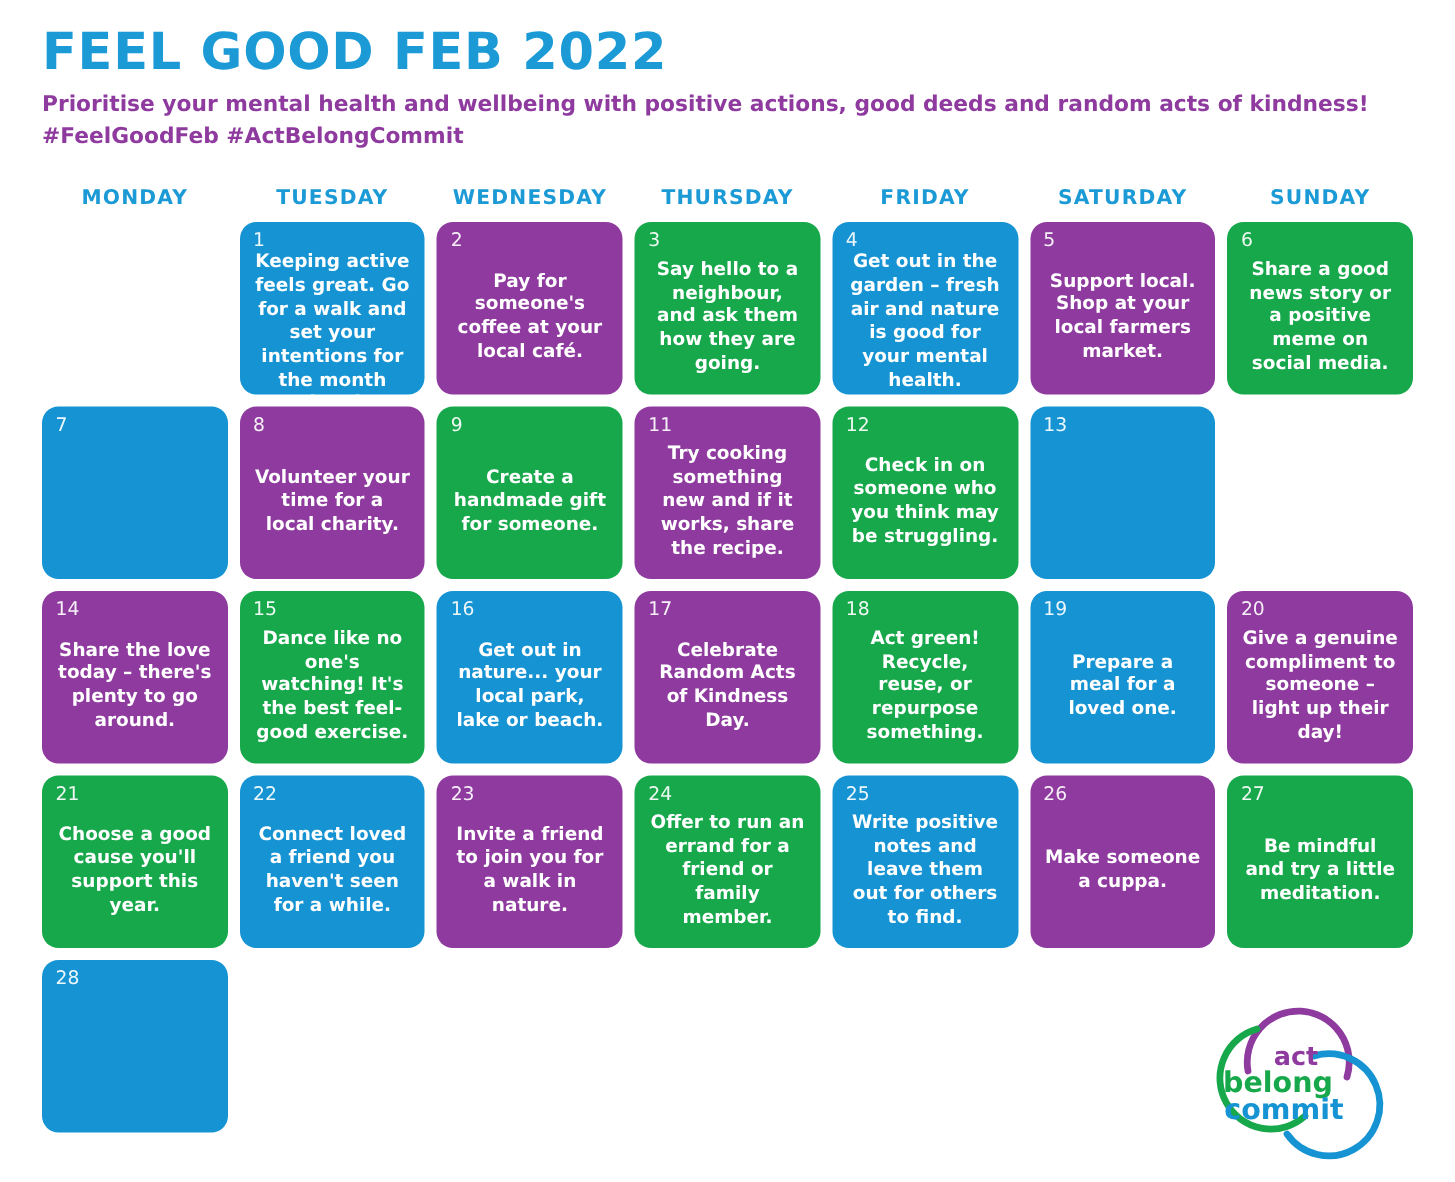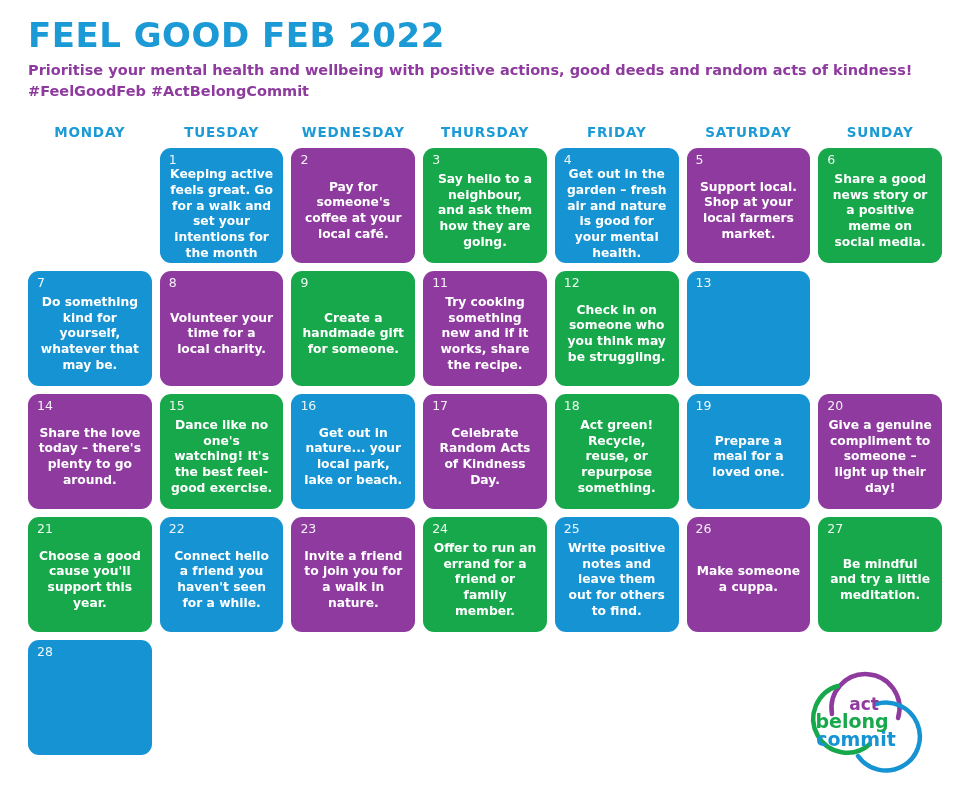--- a/index.html
+++ b/index.html
@@ -165,21 +165,20 @@
           <div class="day-text">Support local. Shop at your local farmers market.</div>
         </div>
         <div class="day-cell green">
           <div class="day-number">6</div>
           <div class="day-text">Share a good news story or a positive meme on social media.</div>
         </div>
       </div>
       <div class="week-row">
         <div class="day-cell blue">
           <div class="day-number">7</div>
-          <div class="day-text">Do something kind for yourself, whatever that may be.</div>
         </div>
         <div class="day-cell purple">
           <div class="day-number">8</div>
           <div class="day-text">Volunteer your time for a local charity.</div>
         </div>
         <div class="day-cell green">
           <div class="day-number">9</div>
           <div class="day-text">Create a handmade gift for someone.</div>
         </div>
         <div class="day-cell purple">
@@ -224,21 +223,21 @@
           <div class="day-text">Give a genuine compliment to someone – light up their day!</div>
         </div>
       </div>
       <div class="week-row">
         <div class="day-cell green">
           <div class="day-number">21</div>
           <div class="day-text">Choose a good cause you'll support this year.</div>
         </div>
         <div class="day-cell blue">
           <div class="day-number">22</div>
-          <div class="day-text">Connect hello a friend you haven't seen for a while.</div>
+          <div class="day-text">Connect loved a friend you haven't seen for a while.</div>
         </div>
         <div class="day-cell purple">
           <div class="day-number">23</div>
           <div class="day-text">Invite a friend to join you for a walk in nature.</div>
         </div>
         <div class="day-cell green">
           <div class="day-number">24</div>
           <div class="day-text">Offer to run an errand for a friend or family member.</div>
         </div>
         <div class="day-cell blue">

